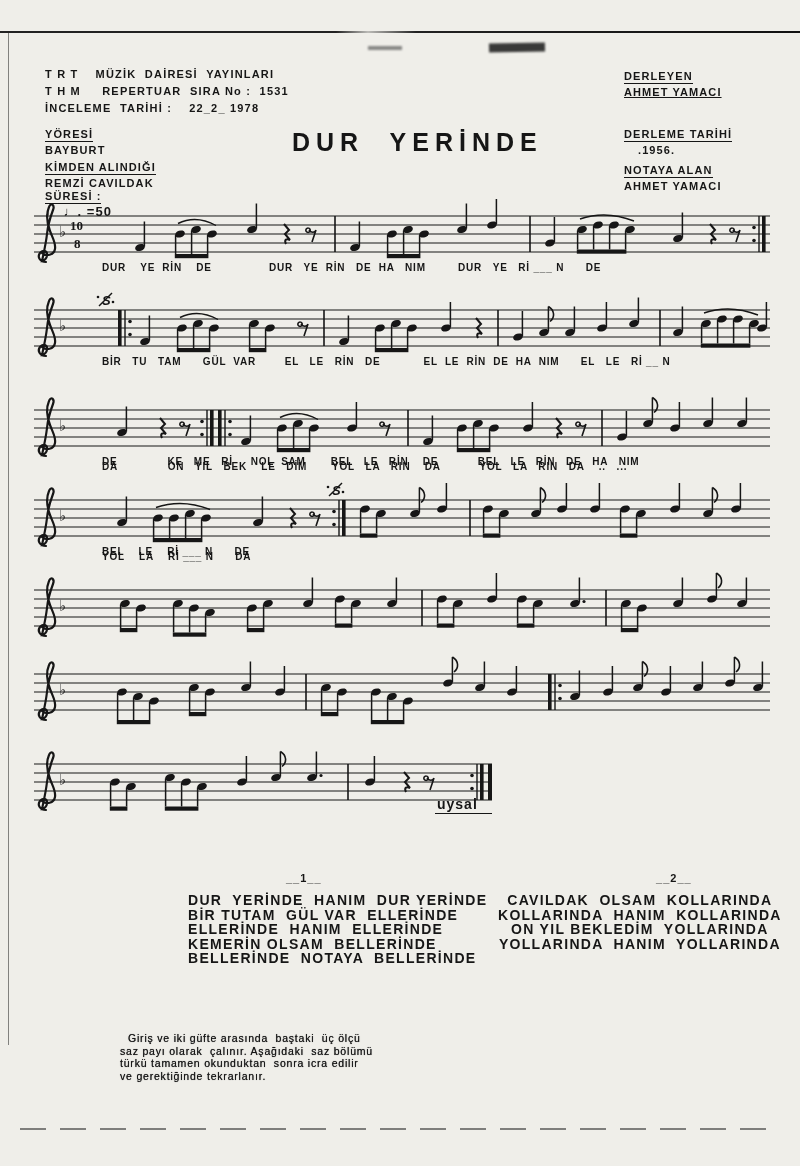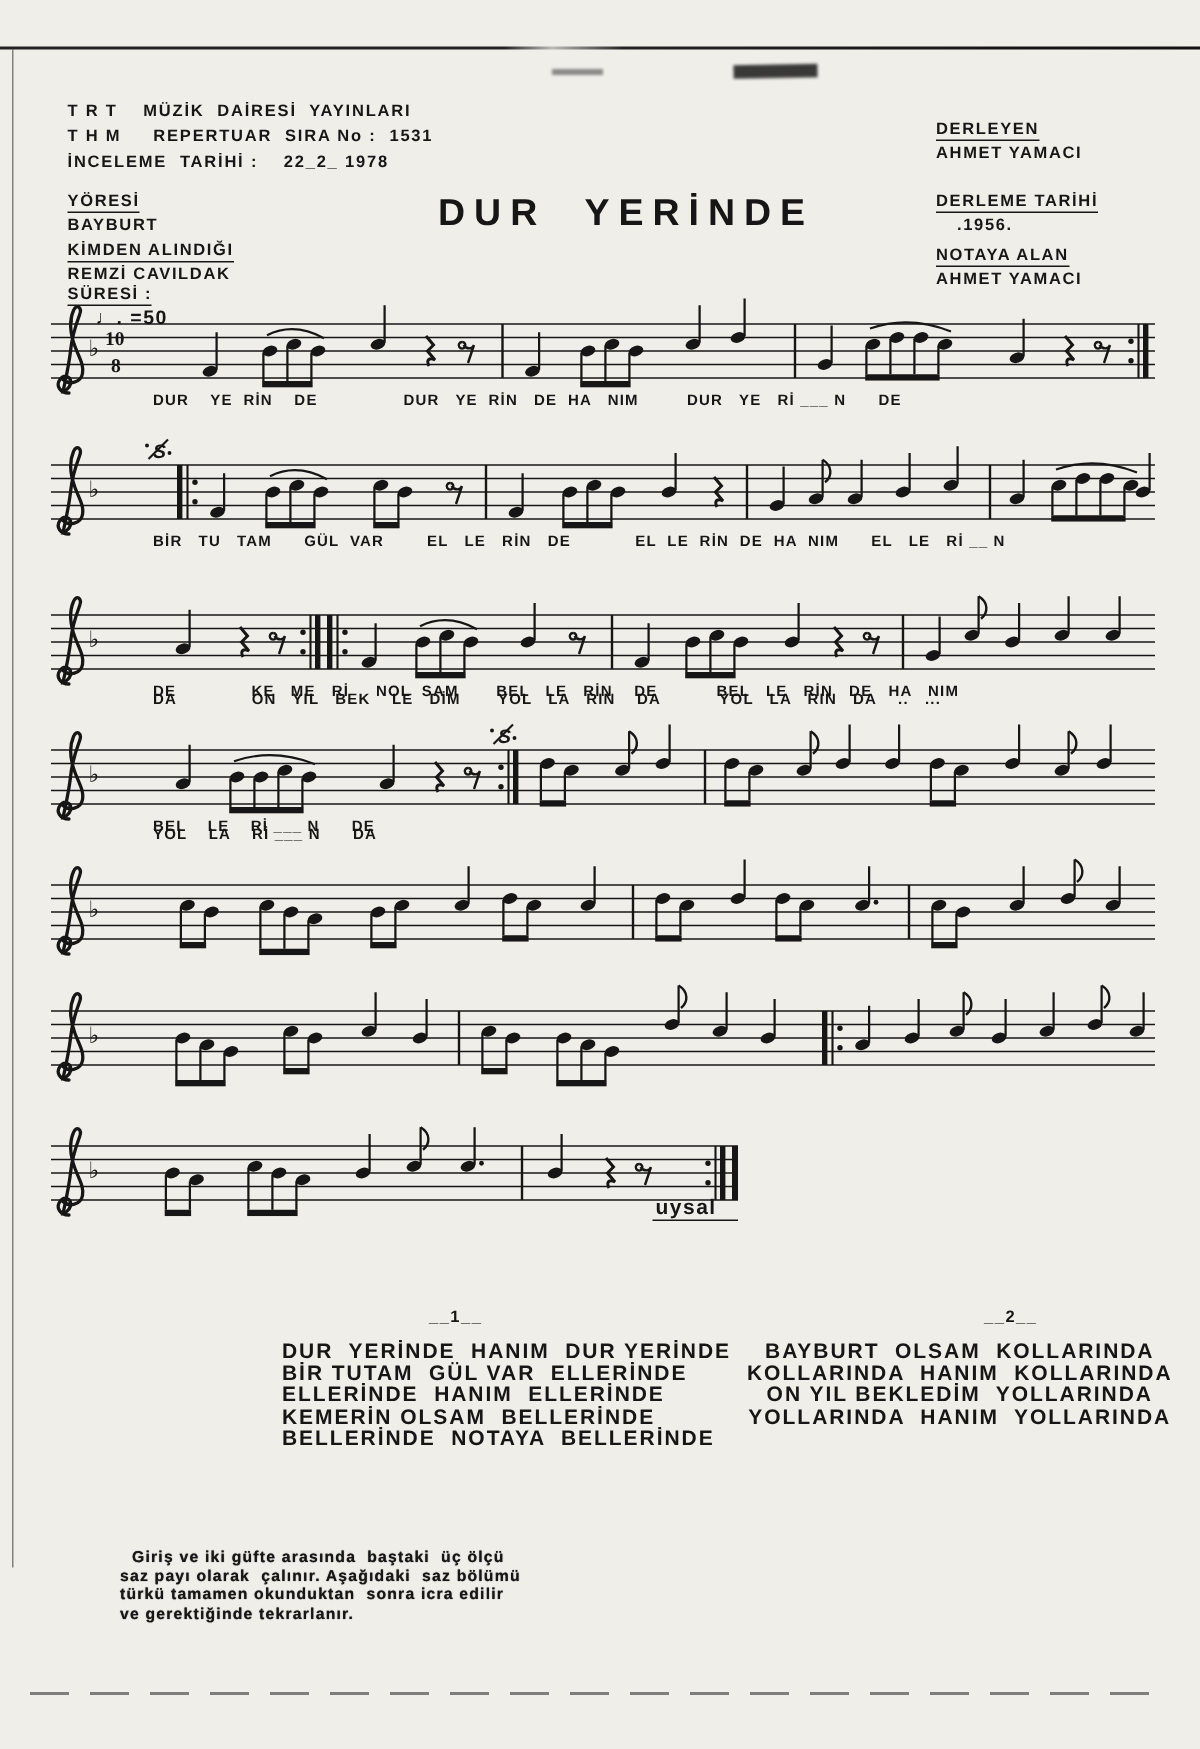--- a/index.html
+++ b/index.html
@@ -18,21 +18,21 @@
   .tempo{font-size:13px;font-weight:bold;letter-spacing:1px;}
   
   .staff{position:absolute;left:30px;width:740px;}
   .staff svg{display:block;}
   .lyr{font-size:10px;font-weight:bold;letter-spacing:0.8px;white-space:pre;line-height:11px;padding-left:72px;margin-top:-6px;}
   .sig{font-size:14px;font-weight:bold;letter-spacing:1px;border-bottom:1.5px solid #161616;padding:0 14px 1px 2px;}
   
   .vhead{font-size:11px;font-weight:bold;letter-spacing:1px;margin-bottom:9px;}
   .vline{font-size:14px;font-weight:bold;letter-spacing:1.3px;line-height:14.5px;white-space:pre;}
   
-  .fnote .fl{font-size:10.5px;font-weight:bold;letter-spacing:0.8px;line-height:12.5px;white-space:pre;text-shadow:0 0 0.7px #333;}
+  .fnote .fl{font-size:10.5px;font-weight:normal;letter-spacing:0.8px;line-height:12.5px;white-space:pre;text-shadow:0 0 0.7px #333;margin-left:40px;}
   
   .topline{left:0;top:31px;width:800px;height:2px;
     background:linear-gradient(90deg,#222 0%,#222 42%,rgba(34,34,34,.25) 46%,#222 52%,#111 100%);}
   .leftline{left:8px;top:33px;width:1px;height:1012px;background:rgba(20,20,20,.5);}
   .smudge1{left:489px;top:43px;width:56px;height:9px;background:#1a1a1a;filter:blur(1px);transform:rotate(-1deg);opacity:.85;}
   .smudge2{left:368px;top:46px;width:34px;height:4px;background:#444;filter:blur(1.2px);opacity:.6;}
   .botline{left:20px;top:1128px;width:760px;height:1.5px;opacity:.55;
     background:repeating-linear-gradient(90deg,#222 0 26px,transparent 26px 40px);}
 </style>
 </head>
@@ -58,21 +58,21 @@
   <span class="flabel">KİMDEN  ALINDIĞI</span>
   <div class="fvalue">REMZİ CAVILDAK</div>
 </div>
 <div class="abs" style="left:45px;top:186px;">
   <span class="flabel">SÜRESİ :</span>
   <div class="tempo">♩ ♩. =50</div>
 </div>
 
 <div class="abs title" style="left:292px;top:128px;">DUR  YERİNDE</div>
 
-<div class="abs" style="left:624px;top:76px;">
+<div class="abs" style="left:624px;top:66px;text-decoration:underline;">
   <span class="flabel">DERLEYEN</span>
   <div class="fvalue">AHMET YAMACI</div>
 </div>
 <div class="abs" style="left:624px;top:124px;">
   <span class="flabel">DERLEME TARİHİ</span>
   <div class="fvalue" style="padding-left:14px;">.1956.</div>
 </div>
 <div class="abs" style="left:624px;top:160px;">
   <span class="flabel">NOTAYA ALAN</span>
   <div class="fvalue">AHMET YAMACI</div>
@@ -779,21 +779,21 @@
 <div class="abs" style="left:188px;top:872px;">
   <div class="vhead" style="padding-left:98px;">__1__</div>
   <div class="vline">DUR  YERİNDE  HANIM  DUR YERİNDE</div>
   <div class="vline">BİR TUTAM  GÜL VAR  ELLERİNDE</div>
   <div class="vline">ELLERİNDE  HANIM  ELLERİNDE</div>
   <div class="vline">KEMERİN OLSAM  BELLERİNDE</div>
   <div class="vline">BELLERİNDE  NOTAYA  BELLERİNDE</div>
 </div>
 <div class="abs" style="left:498px;top:872px;text-align:center;">
   <div class="vhead" style="padding-left:68px;">__2__</div>
-  <div class="vline">BAYBURT  OLSAM  KOLLARINDA</div>
+  <div class="vline">CAVILDAK  OLSAM  KOLLARINDA</div>
   <div class="vline">KOLLARINDA  HANIM  KOLLARINDA</div>
   <div class="vline">ON YIL BEKLEDİM  YOLLARINDA</div>
   <div class="vline">YOLLARINDA  HANIM  YOLLARINDA</div>
 </div>
 
 <div class="abs fnote" style="left:80px;top:1032px;">
   <div class="fl" style="text-indent:8px;">Giriş ve iki güfte arasında  baştaki  üç ölçü</div>
   <div class="fl">saz payı olarak  çalınır. Aşağıdaki  saz bölümü</div>
   <div class="fl">türkü tamamen okunduktan  sonra icra edilir</div>
   <div class="fl">ve gerektiğinde tekrarlanır.</div>

